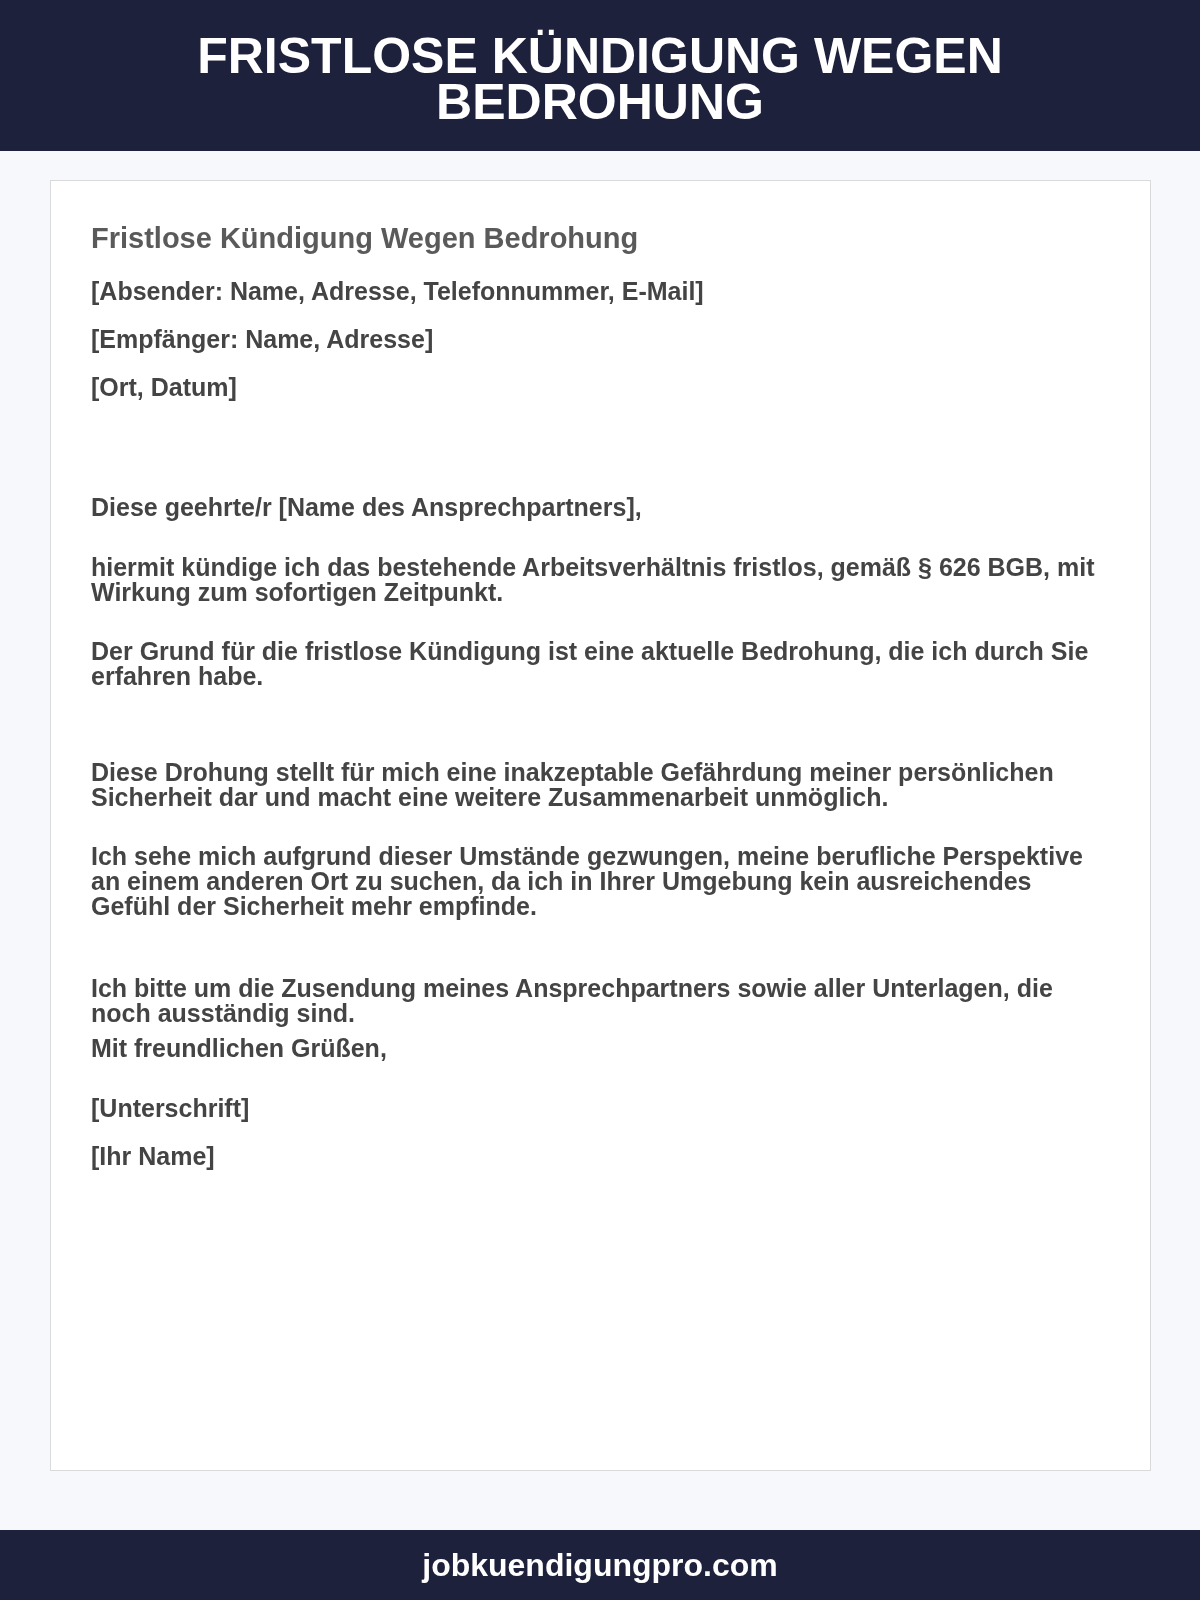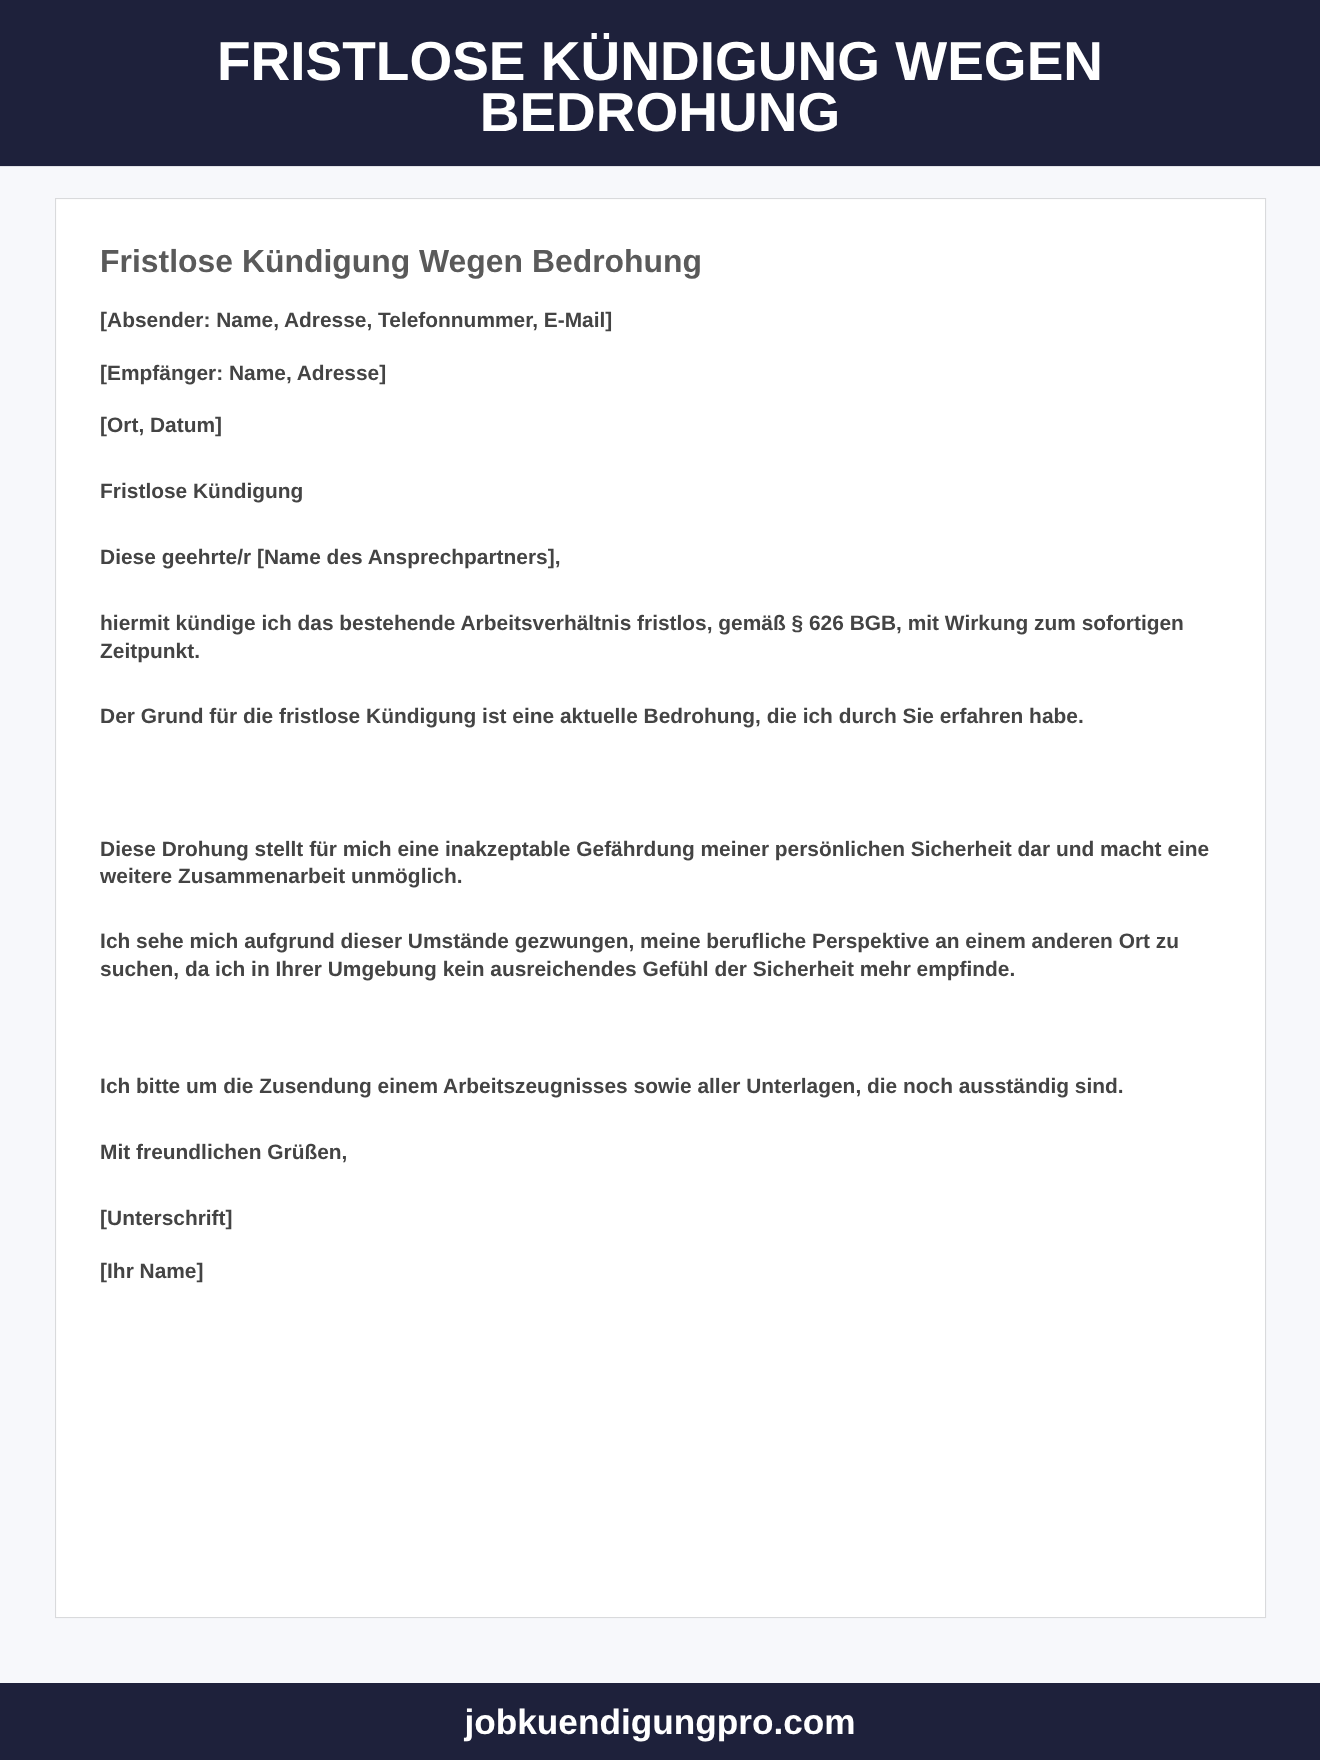--- a/index.html
+++ b/index.html
@@ -36,21 +36,21 @@
       font-size: 29px;
       font-weight: bold;
       line-height: 34px;
       margin-top: 0px;
     }
     .p {
       position: absolute;
       left: 40px;
       width: 1010px;
       color: #444444;
-      font-size: 19px;
+      font-size: 25px;
       font-weight: bold;
       line-height: 25px;
     }
     .footer {
       position: absolute; left: 0; top: 1530px; width: 1200px; height: 70px;
       background: #1e213b;
       display: flex; align-items: center; justify-content: center;
     }
     .footer span {
       color: #ffffff;
@@ -64,27 +64,26 @@
 <div class="header">
   <h1>FRISTLOSE KÜNDIGUNG WEGEN BEDROHUNG</h1>
 </div>
 
 <div class="card">
   <h2>Fristlose Kündigung Wegen Bedrohung</h2>
 
   <div class="p" style="top:98px">[Absender: Name, Adresse, Telefonnummer, E-Mail]</div>
   <div class="p" style="top:146px">[Empfänger: Name, Adresse]</div>
   <div class="p" style="top:194px">[Ort, Datum]</div>
-  <div class="p" style="top:254px">Fristlose Kündigung</div>
   <div class="p" style="top:314px">Diese geehrte/r [Name des Ansprechpartners],</div>
   <div class="p" style="top:374px">hiermit kündige ich das bestehende Arbeitsverhältnis fristlos, gemäß § 626 BGB, mit Wirkung zum sofortigen Zeitpunkt.</div>
   <div class="p" style="top:458px">Der Grund für die fristlose Kündigung ist eine aktuelle Bedrohung, die ich durch Sie erfahren habe.</div>
   <div class="p" style="top:579px">Diese Drohung stellt für mich eine inakzeptable Gefährdung meiner persönlichen Sicherheit dar und macht eine weitere Zusammenarbeit unmöglich.</div>
   <div class="p" style="top:663px">Ich sehe mich aufgrund dieser Umstände gezwungen, meine berufliche Perspektive an einem anderen Ort zu suchen, da ich in Ihrer Umgebung kein ausreichendes Gefühl der Sicherheit mehr empfinde.</div>
-  <div class="p" style="top:795px">Ich bitte um die Zusendung einem Arbeitszeugnisses sowie aller Unterlagen, die noch ausständig sind.</div>
+  <div class="p" style="top:795px">Ich bitte um die Zusendung meines Ansprechpartners sowie aller Unterlagen, die noch ausständig sind.</div>
   <div class="p" style="top:855px">Mit freundlichen Grüßen,</div>
   <div class="p" style="top:915px">[Unterschrift]</div>
   <div class="p" style="top:963px">[Ihr Name]</div>
 </div>
 
 <div class="footer">
   <span>jobkuendigungpro.com</span>
 </div>
 
 </body></html>

